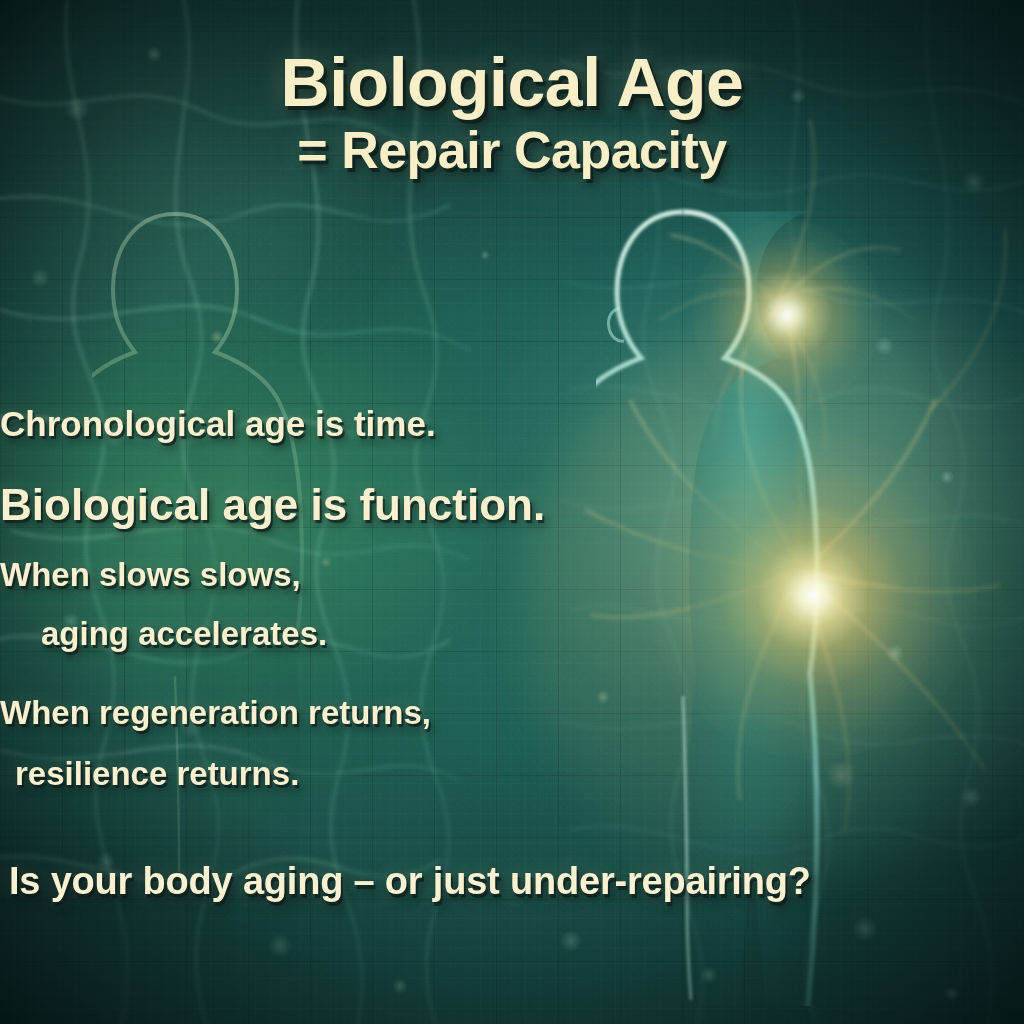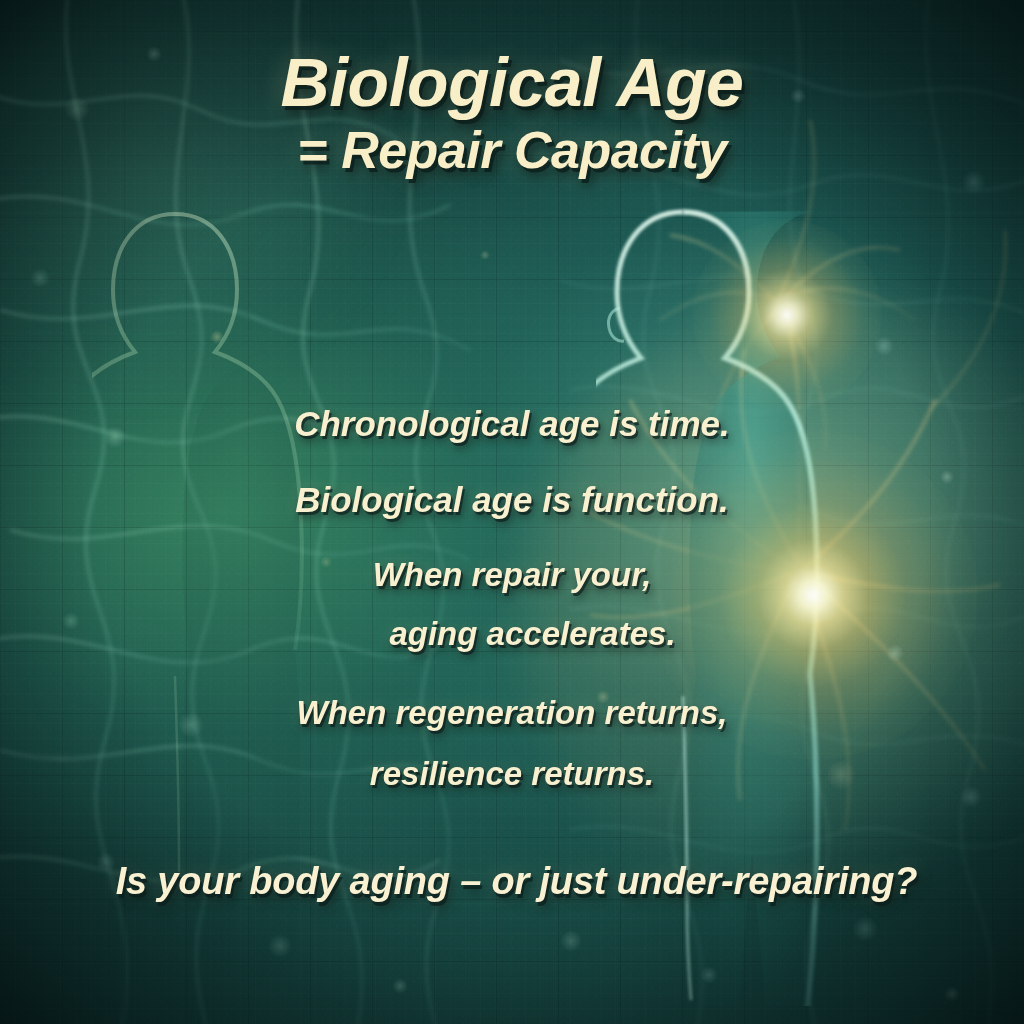--- a/index.html
+++ b/index.html
@@ -4,21 +4,20 @@
 <style>
   html,body{margin:0;padding:0;background:#06110f;}
   *{box-sizing:border-box;}
 
   #poster{
     position:relative;
     width:1024px;height:1024px;
     overflow:hidden;
     font-family:"Liberation Sans", sans-serif;
     background:#be185d;
-    font-style:italic;
   }
 
   
   .layer{position:absolute;inset:0;pointer-events:none;}
 
   
   .bg-base{
     background:
       radial-gradient(ellipse 62% 48% at 22% 50%, rgba(62,145,102,0.78) 0%, rgba(40,110,90,0.42) 45%, rgba(0,0,0,0) 78%),
       radial-gradient(ellipse 58% 52% at 74% 46%, rgba(86,176,160,0.62) 0%, rgba(40,120,112,0.34) 48%, rgba(0,0,0,0) 80%),
@@ -120,39 +119,37 @@
     text-shadow:
       3px 4px 0 rgba(10,26,24,0.72),
       5px 7px 12px rgba(4,16,15,0.72),
       0 0 26px rgba(255,238,180,0.26);
   }
   #title-l1{top:48px;font-size:68px;line-height:1.02;}
   #title-l2{top:124px;font-size:52px;line-height:1.02;}
 
   .body-line{
     position:absolute;left:0;right:0;
-    text-align:center;
     color:#f9f0cf;
     font-weight:bold;
     text-shadow:
       2px 3px 0 rgba(12,28,26,0.66),
       3px 5px 9px rgba(4,16,15,0.66),
       0 0 16px rgba(255,240,190,0.20);
   }
 
   #line-1{top:404px;font-size:35px;}
-  #line-2{top:480px;font-size:35px;}
+  #line-2{top:480px;font-size:44px;}
   #line-3{top:556px;font-size:33px;}
   #line-4{top:615px;font-size:33px;padding-left:41px;}
   #line-5{top:694px;font-size:33px;}
-  #line-6{top:755px;font-size:33px;}
+  #line-6{top:755px;font-size:33px;margin-left:15px;}
 
   #closing{
     position:absolute;left:0;right:0;top:860px;
-    text-align:center;
     color:#faf1d2;
     font-weight:bold;
     font-size:38px;
     letter-spacing:-0.2px;
     text-shadow:
       2px 4px 0 rgba(12,28,26,0.70),
       4px 6px 11px rgba(4,16,15,0.70),
       0 0 20px rgba(255,240,190,0.22);
     padding-left: 9px;
   }
@@ -374,21 +371,21 @@
   <div class="layer bg-grain"></div>
   <div class="layer bg-vignette"></div>
 
   <div id="content">
 
     <div class="ttl" id="title-l1">Biological Age</div>
     <div class="ttl" id="title-l2">= Repair Capacity</div>
 
     <div class="body-line" id="line-1">Chronological age is time.</div>
     <div class="body-line" id="line-2">Biological age is function.</div>
-    <div class="body-line" id="line-3">When repair your,</div>
+    <div class="body-line" id="line-3">When slows slows,</div>
     <div class="body-line" id="line-4">aging accelerates.</div>
     <div class="body-line" id="line-5">When regeneration returns,</div>
     <div class="body-line" id="line-6">resilience returns.</div>
 
     <div id="closing">Is your body aging – or just under-repairing?</div>
   </div>
 
 </div>
 
 </body></html>

